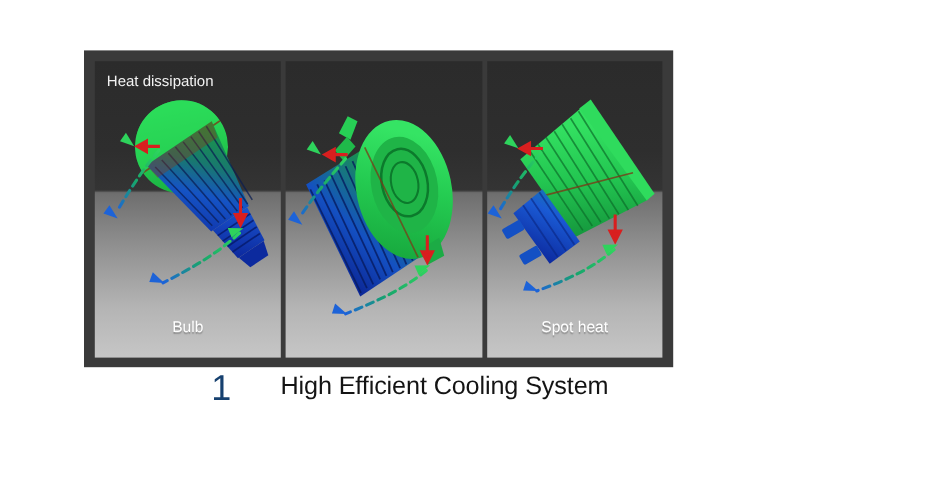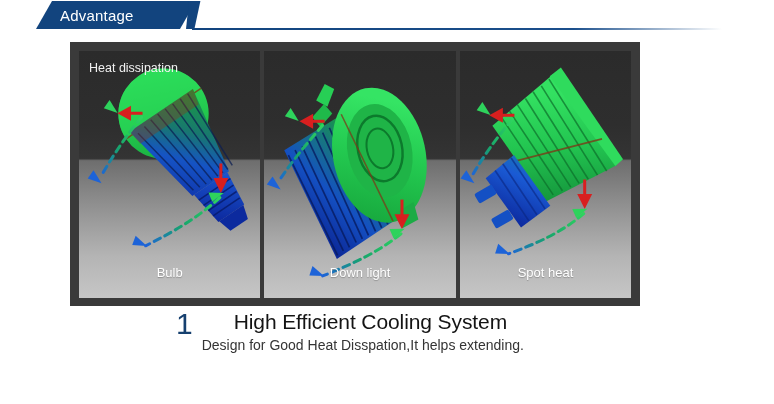--- a/index.html
+++ b/index.html
@@ -35,21 +35,21 @@
   }
   .banner-rule {
     position: absolute; left: 192px; top: 28px;
     width: 530px; height: 2px;
     background: linear-gradient(to right, #12447e 0%, #1b4f8c 72%, rgba(27,79,140,0) 100%);
   }
 
   
   .figure {
     position: absolute; left: 70px; top: 42px;
-    width: 570px; height: 264px;
+    width: 491px; height: 264px;
     background: #3a3a3a;
     padding: 9px 9px 8px 9px;
     display: flex; gap: 4px;
   }
   .panel {
     position: relative; flex: 1 1 0; height: 100%;
     overflow: hidden;
     background:
       linear-gradient(to bottom,
         #2b2b2b 0%, #2e2e2e 30%, #343434 43.5%,
@@ -92,26 +92,20 @@
     color: #343434; font-size: 14px; line-height: 21px;
     white-space: nowrap;
   }
   .cap-line.l1 { margin-top: 3px; }
 </style>
 </head>
 <body>
 
 <div class="page">
 
-  <div class="banner-wrap">
-    <div class="banner-shape"></div>
-    <div class="banner-tail"></div>
-    <div class="banner-label">Advantage</div>
-    <div class="banner-rule"></div>
-  </div>
 
   <div class="figure">
 
     <div class="panel p1">
       <div class="panel-title">Heat dissipation</div>
       <div class="art">
         <svg viewBox="0 0 180 246" preserveAspectRatio="xMidYMid meet">
           <defs>
             <linearGradient id="bulbBody" x1="0" y1="1" x2="1" y2="0">
               <stop offset="0%" stop-color="#0f2fa8"></stop>
@@ -255,21 +249,20 @@
             <line x1="137" y1="148" x2="137" y2="170"></line>
             <polygon points="137,174 132,164 142,164"></polygon>
           </g>
           <g fill="none" stroke="url(#flowGB2)" stroke-width="3" stroke-dasharray="7 5" stroke-linecap="round">
             <path d="M136 182 C114 200 88 212 58 224"></path>
           </g>
           <polygon points="126,178 140,184 140,174" fill="#2ed35c" transform="rotate(156 133 179)"></polygon>
           <polygon points="46,220 60,226 60,216" fill="#1d63d8" transform="rotate(198 53 221)"></polygon>
         </svg>
       </div>
-      <div class="panel-caption">Down light</div>
     </div>
 
     <div class="panel p3">
       <div class="art">
         <svg viewBox="0 0 170 246" preserveAspectRatio="xMidYMid meet">
           <defs>
             <linearGradient id="slCone" x1="0" y1="1" x2="0.4" y2="0">
               <stop offset="0%" stop-color="#13903a"></stop>
               <stop offset="55%" stop-color="#23c651"></stop>
               <stop offset="100%" stop-color="#33e061"></stop>
@@ -338,18 +331,17 @@
       <div class="panel-caption">Spot heat</div>
     </div>
 
   </div>
 
   <div class="caption-block">
     <div class="cap-row">
       <div class="cap-num">1</div>
       <div class="cap-texts">
         <div class="cap-head">High Efficient Cooling System</div>
-        <div class="cap-line">Design for Good Heat Disspation,It helps extending.</div>
       </div>
     </div>
   </div>
 
 </div>
 
 </body></html>

